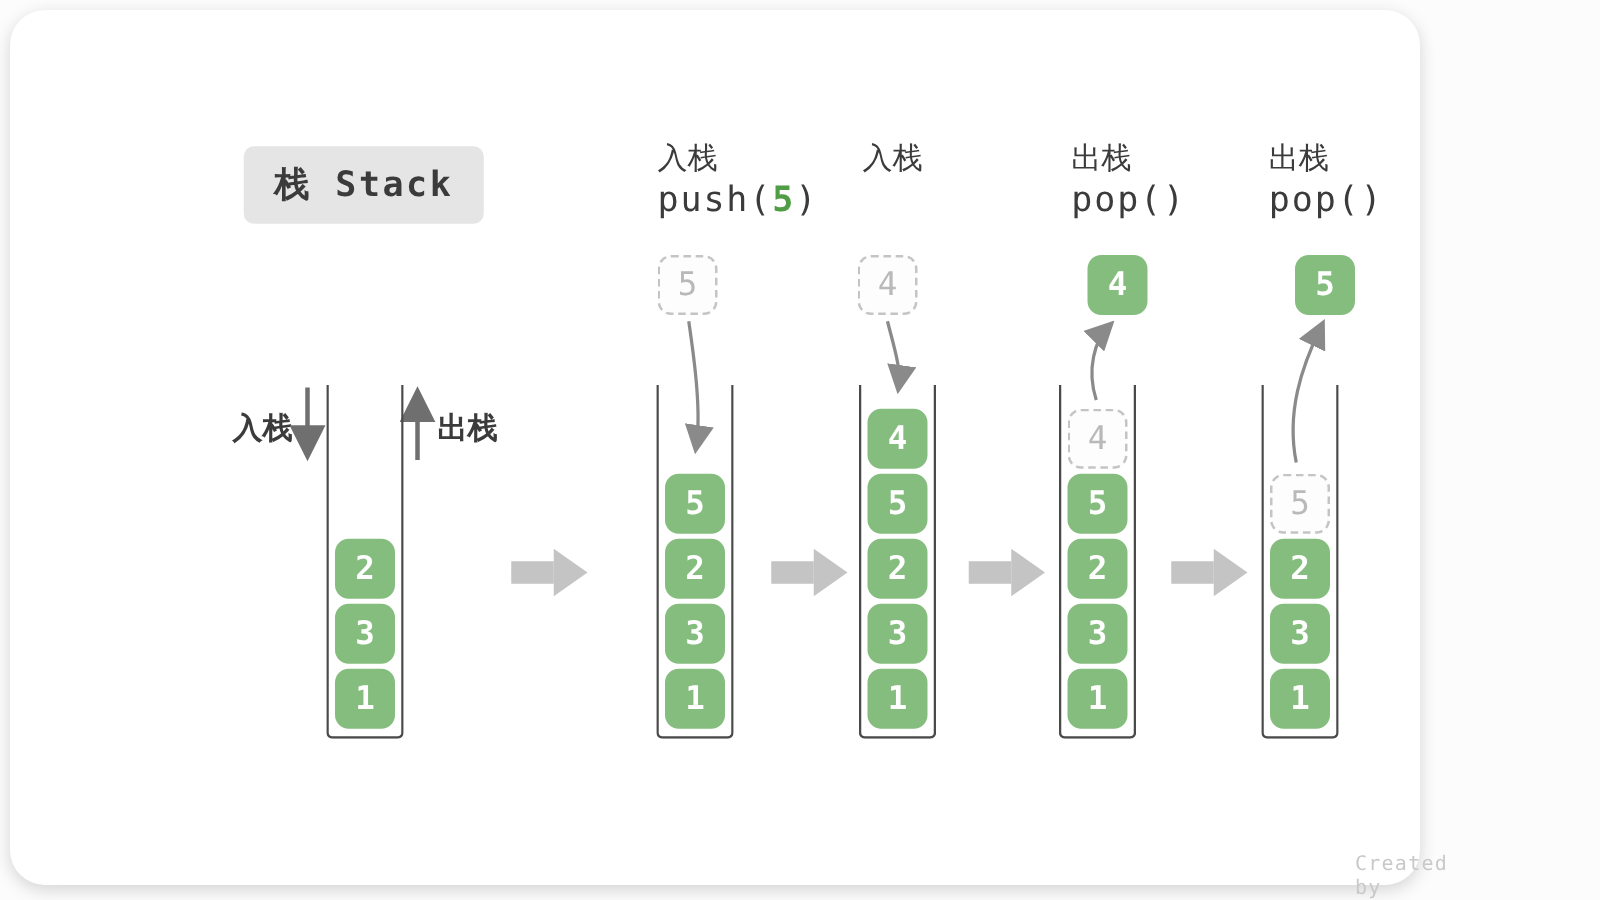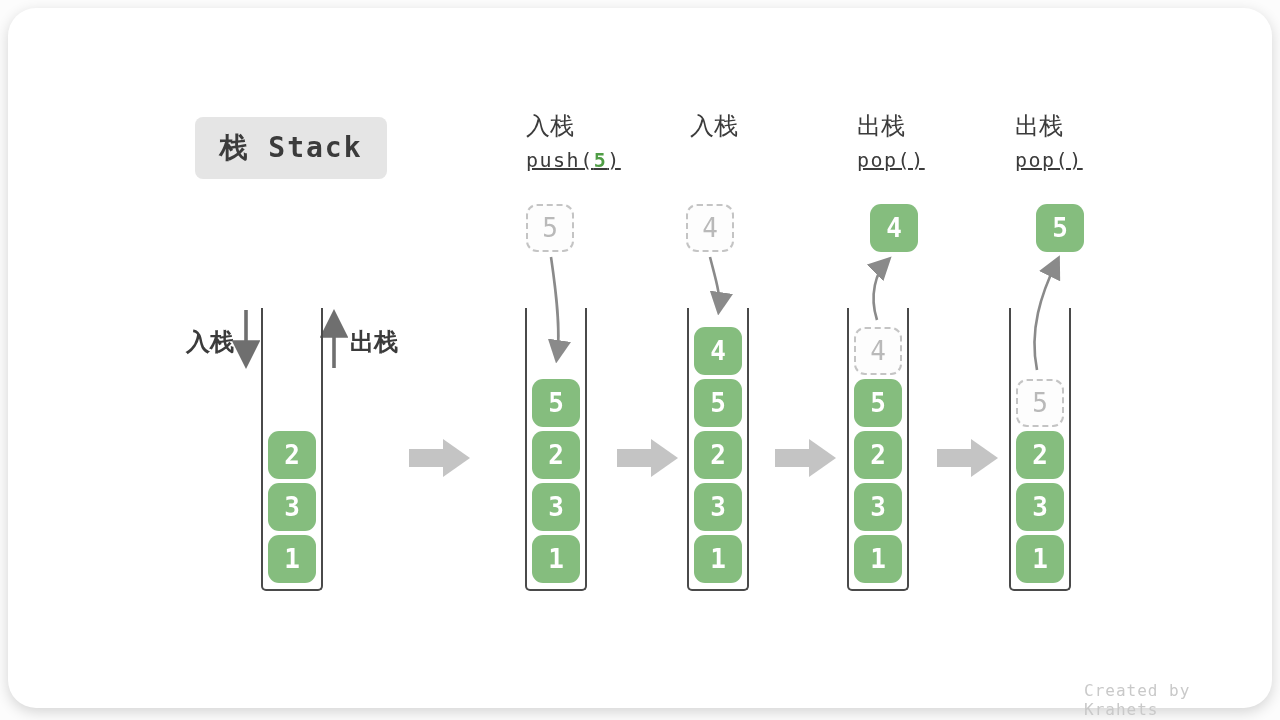--- a/index.html
+++ b/index.html
@@ -11,21 +11,21 @@
     --side-arrow:#6f6f6f;
     --ghost-border:#c4c4c4;
     --ghost-text:#b9b9b9;
     --badge-bg:#e5e5e5;
     --wall:#4a4a4a;
     --watermark:#c9c9c9;
   }
   *{margin:0;padding:0;box-sizing:border-box;}
   html,body{width:1280px;height:720px;overflow:hidden;background:#fcfcfc;
     font-family:"DejaVu Sans","Liberation Sans",sans-serif;}
-  .card{position:absolute;left:8px;top:8px;width:1264px;height:700px;background:#ffffff;
+  .card{position:absolute;left:8px;top:8px;width:1128px;height:700px;background:#ffffff;
     border-radius:28px;box-shadow:0 4px 14px rgba(0,0,0,0.16);}
   .title-badge{position:absolute;left:187px;top:109px;width:192px;height:62px;
     background:var(--badge-bg);border-radius:8px;display:flex;align-items:center;justify-content:center;
     font-family:"DejaVu Sans Mono","Liberation Mono",monospace;font-size:28px;font-weight:700;
     color:var(--text-dark);letter-spacing:2px;}
   .cn-label{position:absolute;font-size:24px;font-weight:700;color:var(--text-dark);white-space:nowrap;}
   #stack-top-label{left:223px;top:244px;width:120px;text-align:center;}
   #stack-bottom-label{left:223px;top:606px;width:120px;text-align:center;}
   #push-side-label{left:178px;top:318px;}
   #pop-side-label{left:342px;top:318px;}
@@ -36,22 +36,22 @@
   .ah-big{fill:var(--side-arrow);}
   .container{position:absolute;width:62px;height:283px;top:300px;
     border-left:2px solid var(--wall);border-right:2px solid var(--wall);border-bottom:2px solid var(--wall);
     border-bottom-left-radius:5px;border-bottom-right-radius:5px;background:transparent;}
   .sbox{position:absolute;width:48px;height:48px;border-radius:11px;background:var(--box-green);
     display:flex;align-items:center;justify-content:center;color:#ffffff;
     font-family:"DejaVu Sans Mono","Liberation Mono",monospace;font-size:26px;font-weight:600;}
   .ghost{background:#fdfdfd;border:2px dashed var(--ghost-border);color:var(--ghost-text);font-weight:400;}
   .step-header{position:absolute;top:103px;white-space:nowrap;}
   .step-label{font-size:24px;font-weight:500;color:var(--text-dark);line-height:30px;}
-  .step-code{font-family:"DejaVu Sans Mono","Liberation Mono",monospace;font-size:20px;
-    color:var(--text-dark);line-height:32px;margin-top:3px;letter-spacing:1.5px;text-decoration:underline;}
+  .step-code{font-family:"DejaVu Sans Mono","Liberation Mono",monospace;font-size:28px;
+    color:var(--text-dark);line-height:32px;margin-top:3px;letter-spacing:1.5px;}
   .step-code .arg{color:var(--code-green);font-weight:700;}
   .block-arrow{position:absolute;top:431px;width:61px;height:38px;}
   .ba-rect{position:absolute;left:0;top:10px;width:34px;height:18px;background:var(--flow-gray);}
   .ba-tri{position:absolute;left:34px;top:0;width:0;height:0;
     border-top:19px solid transparent;border-bottom:19px solid transparent;
     border-left:27px solid var(--flow-gray);}
   .watermark{position:absolute;left:1076px;top:673px;
     font-family:"DejaVu Sans Mono","Liberation Mono",monospace;font-size:16px;color:var(--watermark);
     letter-spacing:1px;}
 </style>

